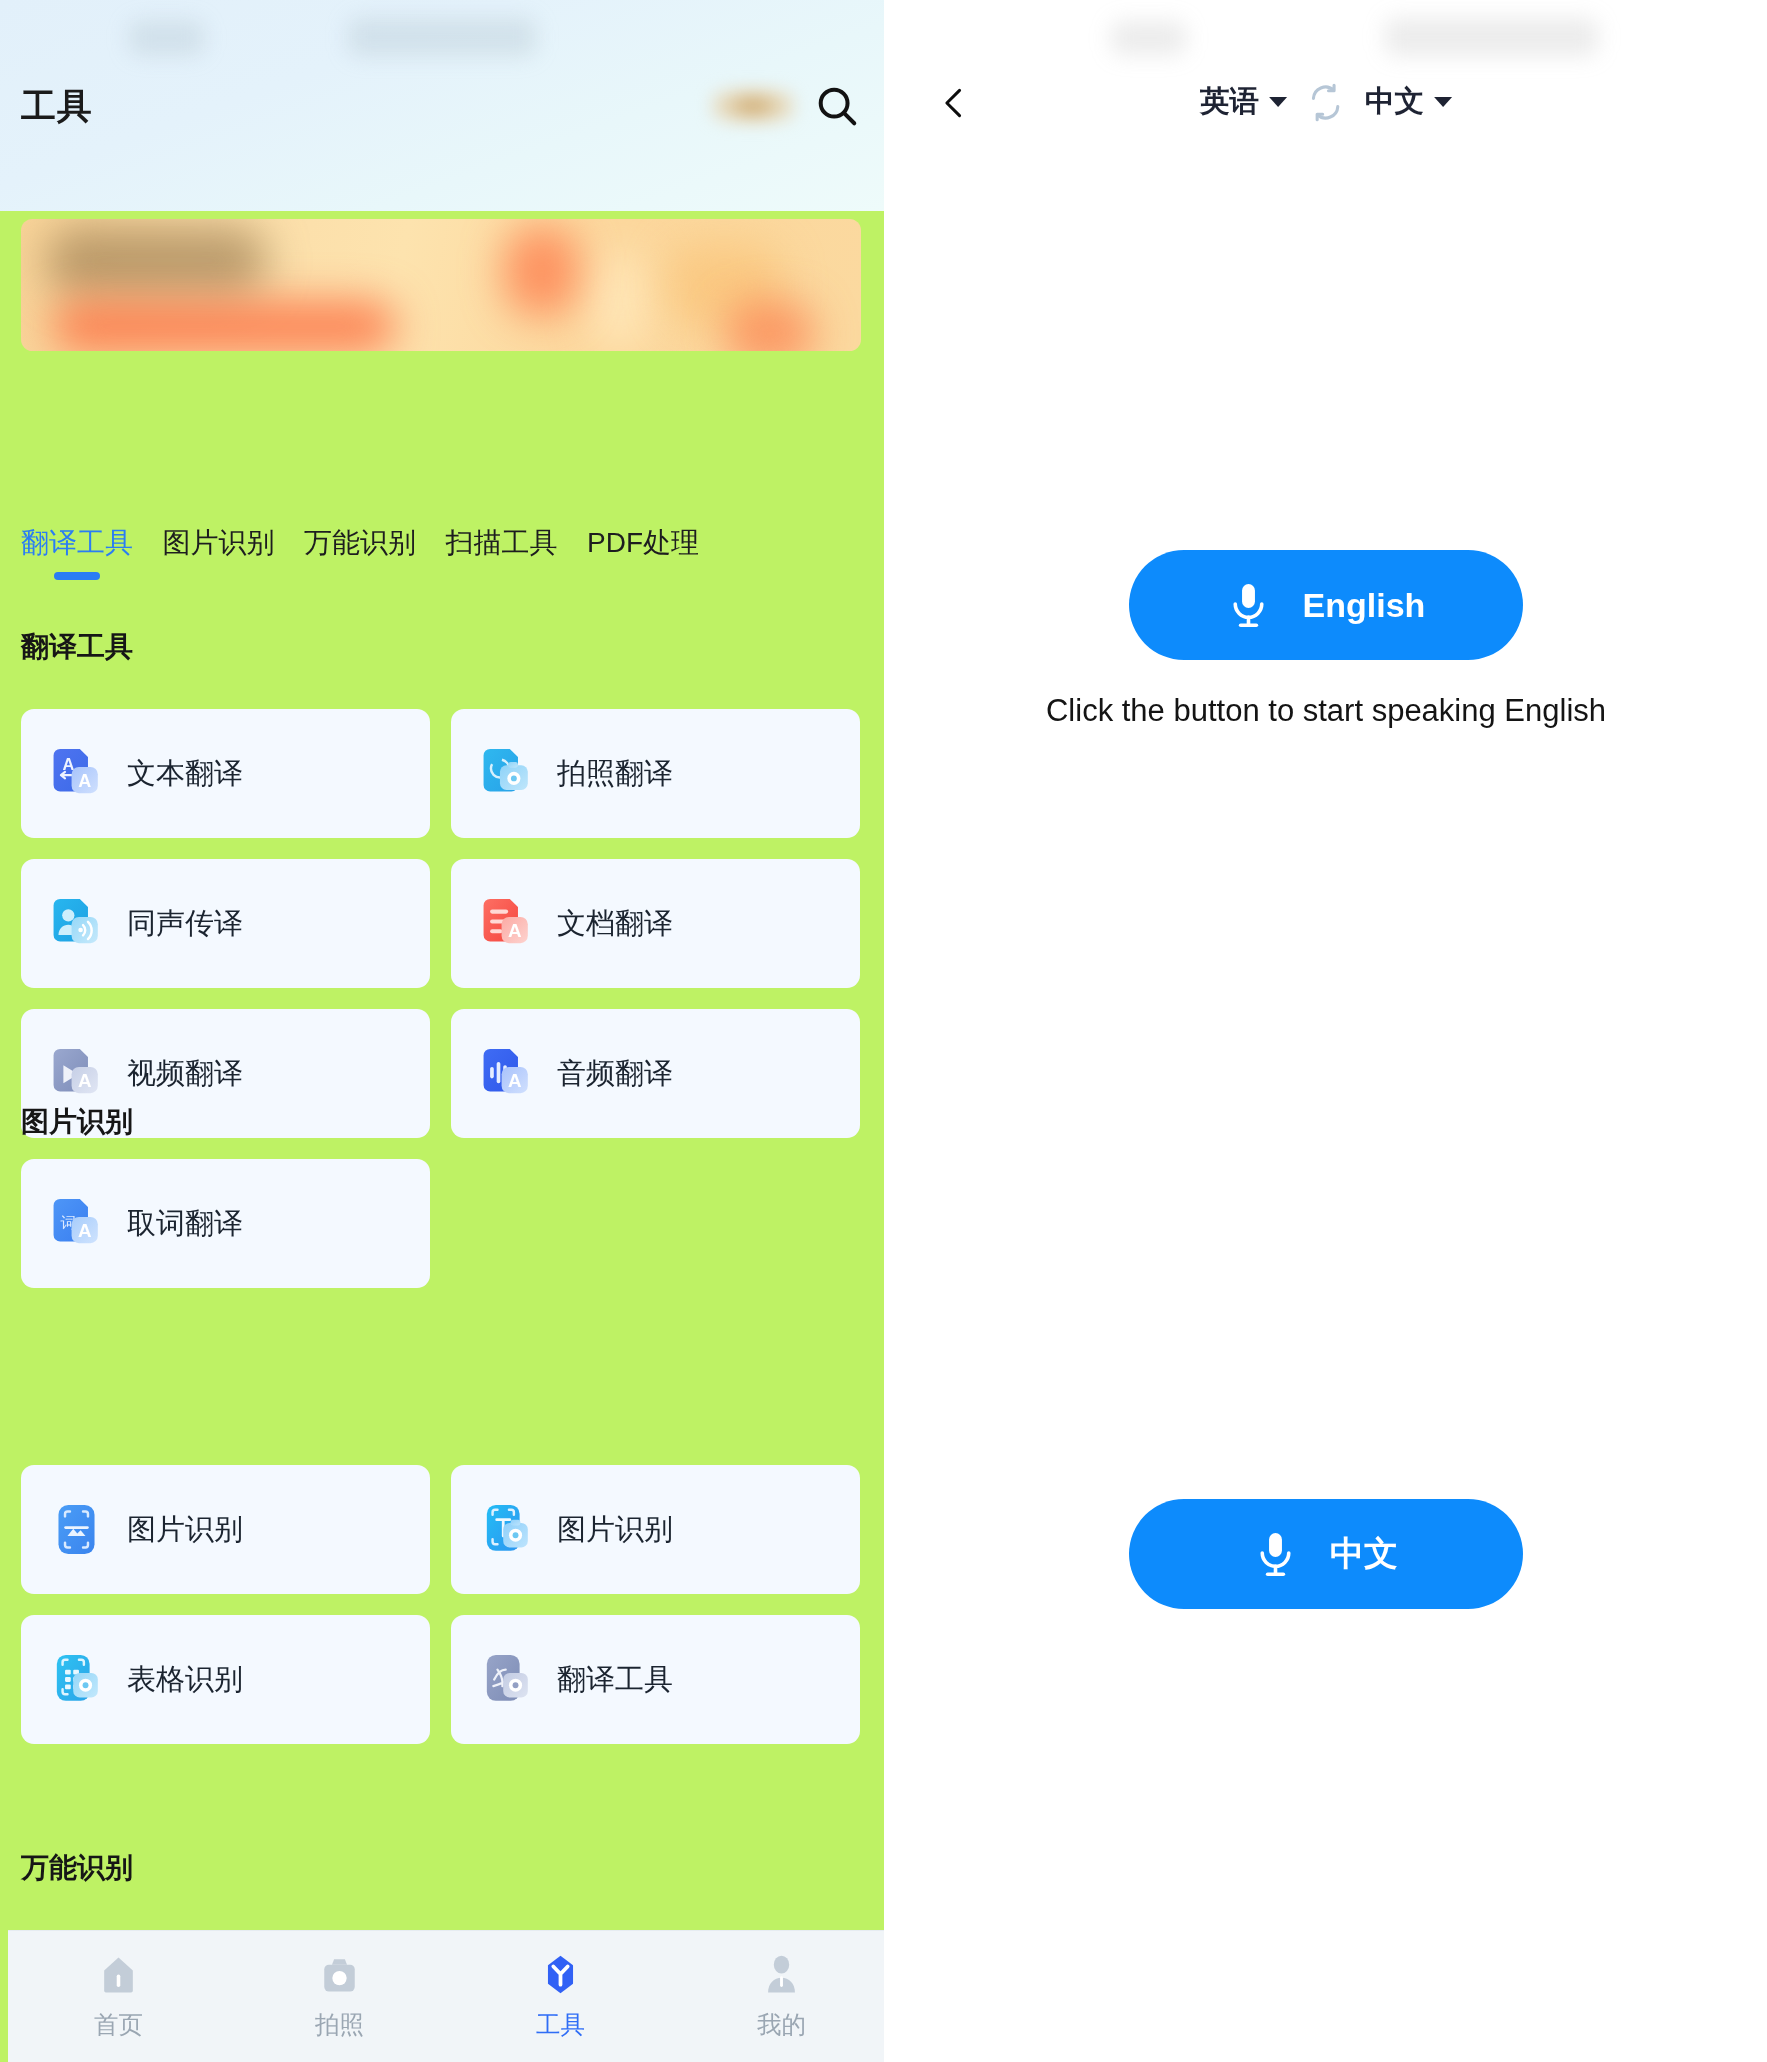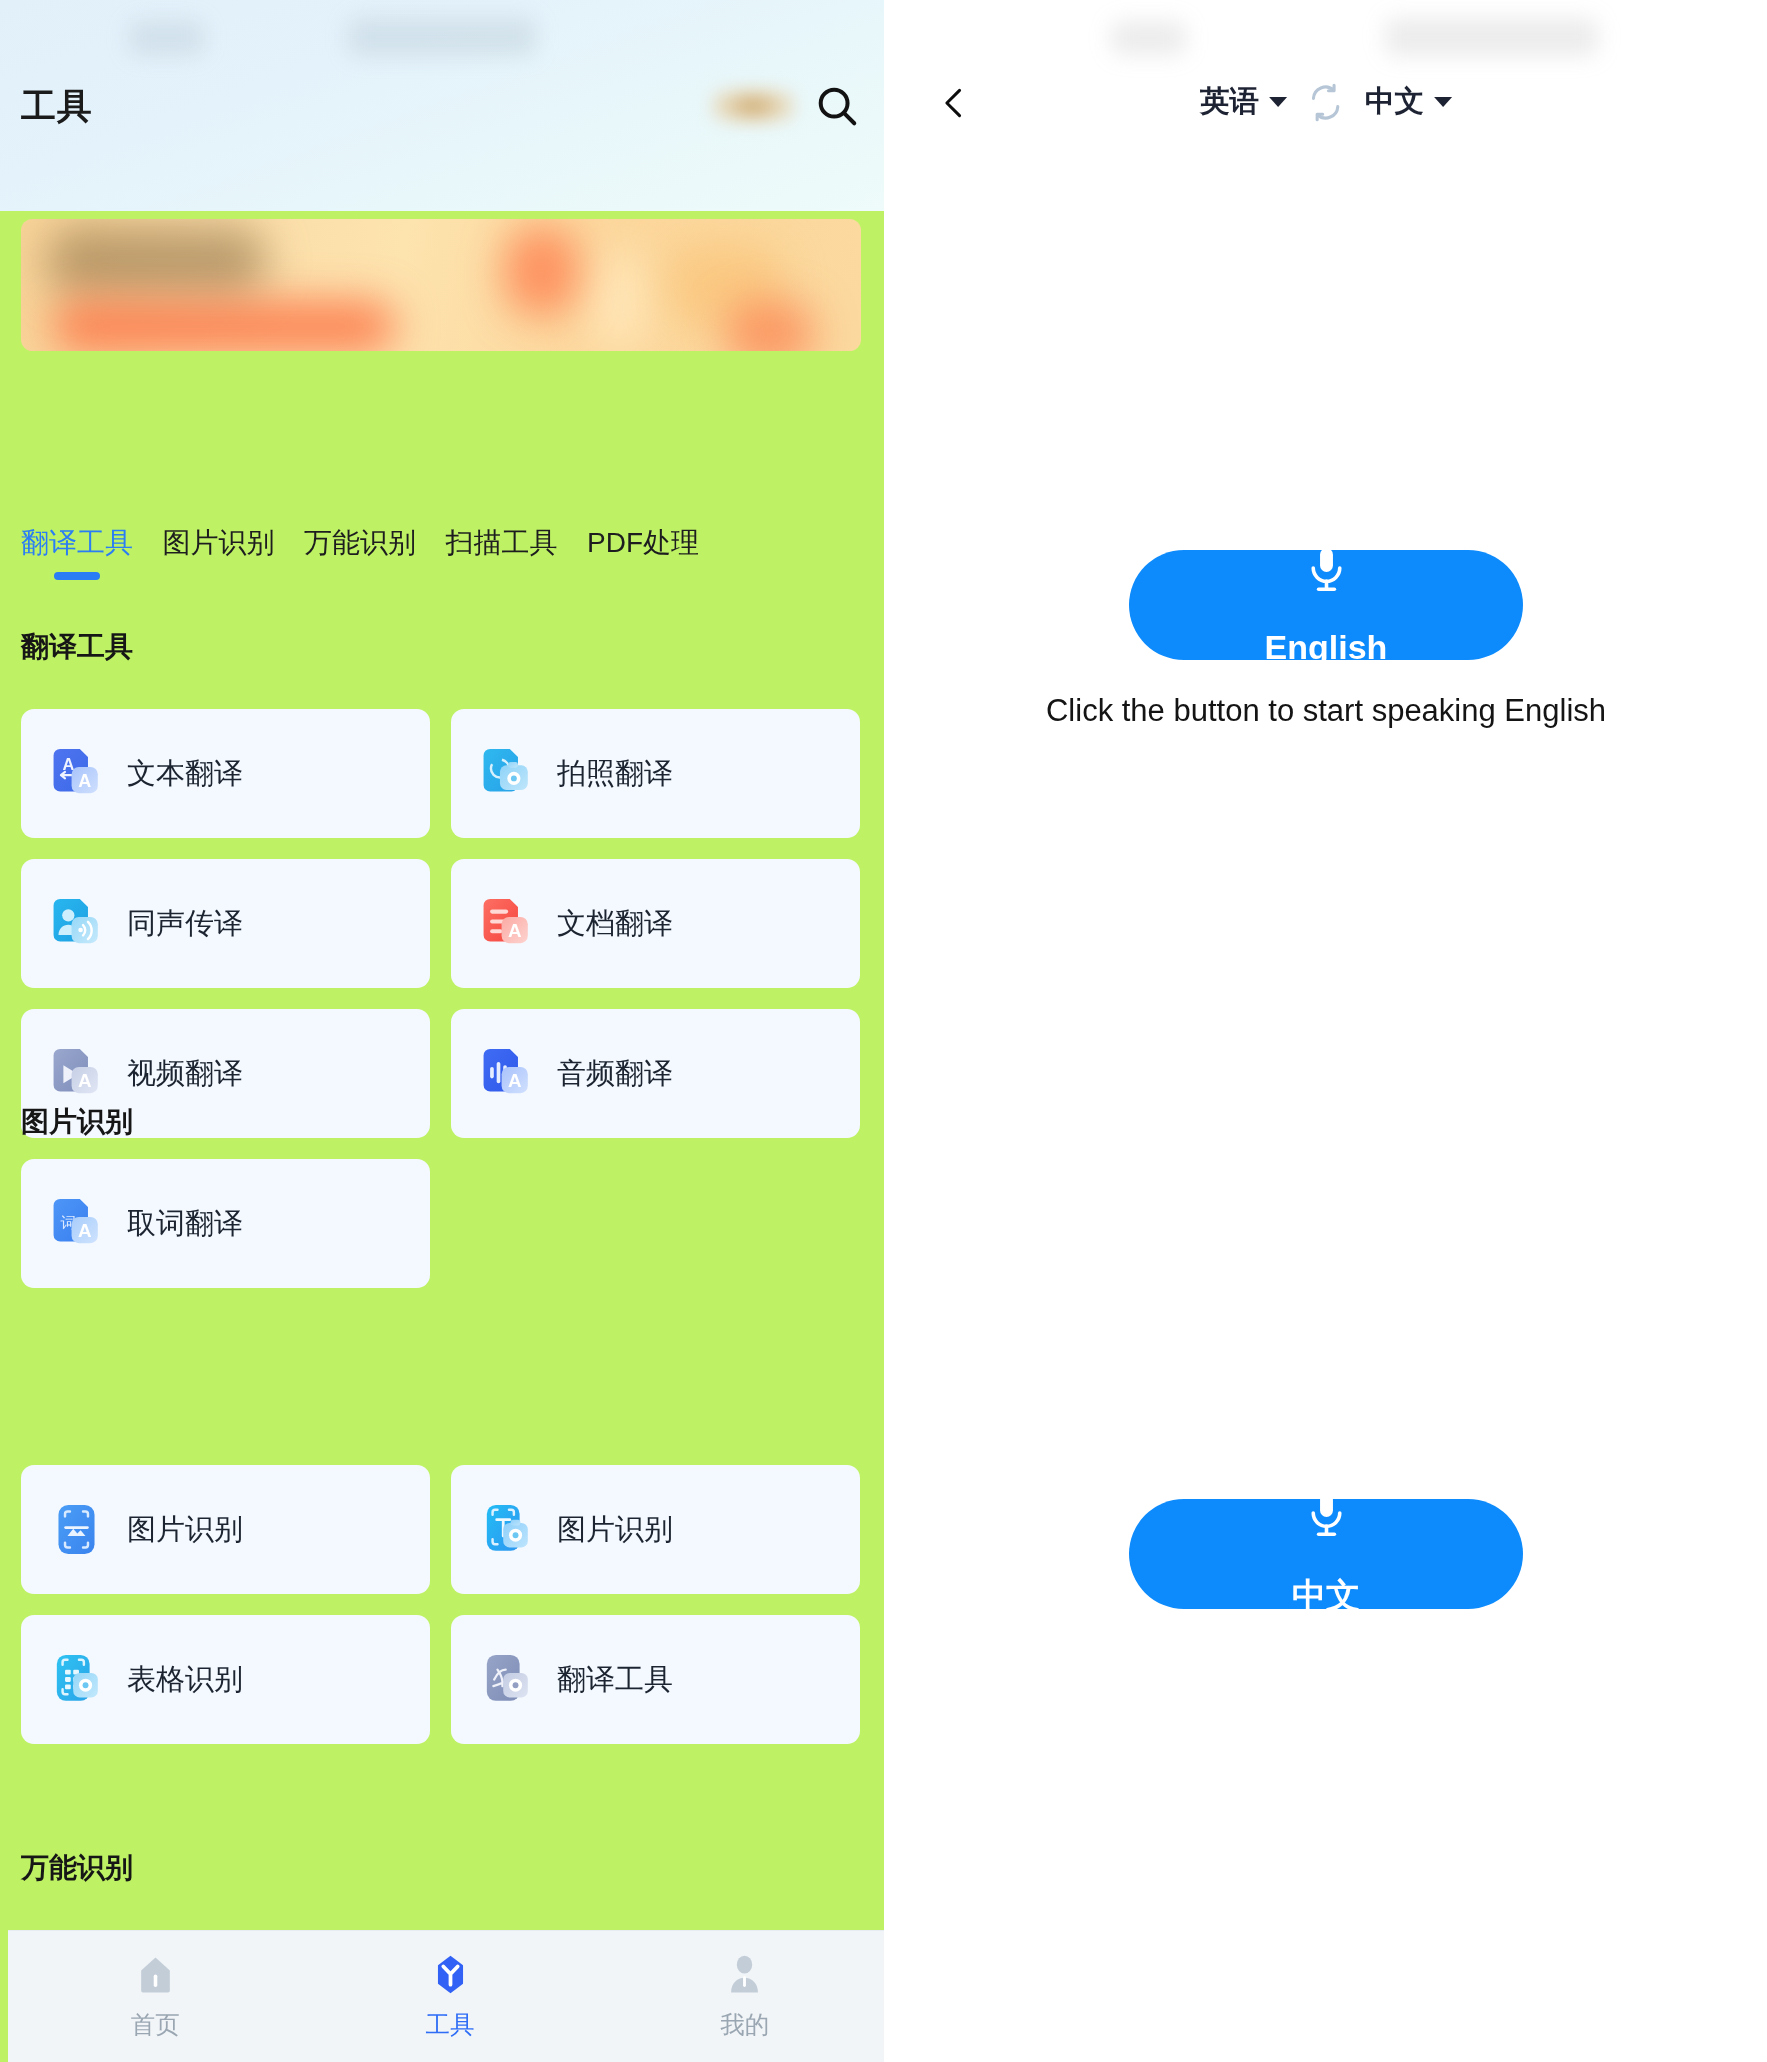--- a/index.html
+++ b/index.html
@@ -123,21 +123,21 @@
   .lang-pill { display: flex; align-items: center; gap: 9.8px; }
   .lang-text { font-size: 29.5px; font-weight: bold; color: #1e2333; text-align: center; }
   .caret { width: 0; height: 0; border-left: 9px solid transparent; border-right: 9px solid transparent; border-top: 10.6px solid #1e2333; }
   .swap-icon { width: 39px; height: 39px; display: block; }
 
   .mic-block { position: absolute; left: 0; width: 884px; display: flex; flex-direction: column; align-items: center; }
   .mb-top { top: 550px; }
   .mb-bot { top: 1499px; }
   .mic-btn {
     width: 394px; height: 110px; border-radius: 55px; background: #0d8bfc;
-    display: flex; align-items: center; justify-content: center; gap: 33px; flex-direction: column;
+    display: flex; align-items: center; justify-content: center; gap: 33px;
   }
   .mic-icon { width: 43px; height: 51px; display: block; }
   .mic-label { font-size: 34px; font-weight: bold; color: #ffffff; }
   .mic-hint {
     margin-top: 31px; width: 655px; text-align: center;
     font-size: 31px; color: #141414; line-height: 1.28;
   }
 </style>
 </head>
 <body>
@@ -463,20 +463,30 @@
     <div class="bottomnav">
       <div class="navitem">
         <span>
           <svg class="navicon" viewBox="0 0 24 24">
             <path d="M12 2.5l8 7.2V21a1 1 0 0 1-1 1H5a1 1 0 0 1-1-1V9.7z" fill="#c3cdd8"></path>
             <rect x="11" y="12" width="2" height="7" rx="1" fill="#ffffff"></rect>
           </svg>
         </span>
         <span class="navlabel">首页</span>
       </div>
+      <div class="navitem">
+        <span>
+          <svg class="navicon" viewBox="0 0 24 24">
+            <rect x="3.5" y="6.5" width="17" height="15" rx="2.6" fill="#c3cdd8"></rect>
+            <path d="M9 3.5h6l1.2 3H7.8z" fill="#c3cdd8"></path>
+            <circle cx="12" cy="14" r="4" fill="#ffffff"></circle>
+          </svg>
+        </span>
+        <span class="navlabel">拍照</span>
+      </div>
       <div class="navitem active">
         <span>
           <svg class="navicon" viewBox="0 0 24 24">
             <path d="M12 1.6l7 5.2v10.4l-7 5.2-7-5.2V6.8z" fill="#3161f5"></path>
             <path d="M8 7.5l4 4.2 4-4.2M12 11.7v6" stroke="#ffffff" stroke-width="2.1" fill="none" stroke-linecap="round" stroke-linejoin="round"></path>
           </svg>
         </span>
         <span class="navlabel">工具</span>
       </div>
       <div class="navitem">

